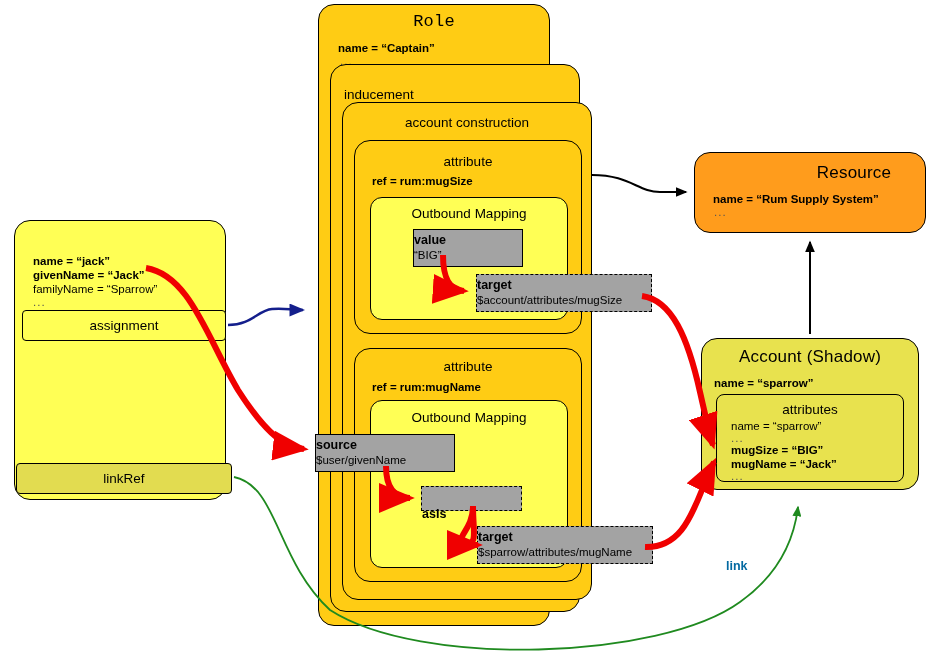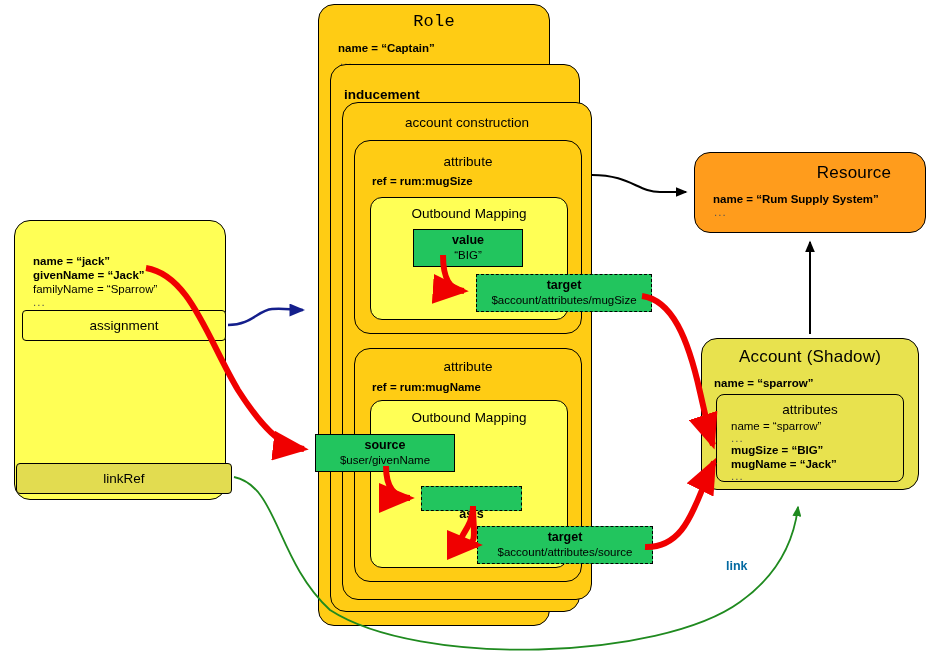--- a/index.html
+++ b/index.html
@@ -46,21 +46,20 @@
   .title-sm {
     position: absolute;
     left: 0; right: 0;
     text-align: center;
     font-size: 13.5px;
   }
   .title-left {
     position: absolute;
     text-align: left;
     font-size: 13.5px;
-    font-weight: bold;
   }
   .attr {
     position: absolute;
     font-size: 11.5px;
     font-weight: bold;
     white-space: nowrap;
   }
   .attr-plain {
     position: absolute;
     font-size: 11.5px;
@@ -69,22 +68,22 @@
   }
   .dots {
     position: absolute;
     font-size: 11.5px;
     color: #555;
     letter-spacing: 1px;
   }
   .chip {
     position: absolute;
     box-sizing: border-box;
-    text-align: center;
-    background: #22c55e;
+    text-align: left;
+    background: #a3a3a3;
     border: 1.4px solid #000;
     padding-top: 3px;
   }
   .chip.dashed { border: 1.4px dashed #000; }
   .chip .l1 {
     font-size: 12.5px;
     font-weight: bold;
     line-height: 15px;
     display: block;
   }
@@ -164,21 +163,21 @@
     <span class="l1">source</span>
     <span class="l2">$user/givenName</span>
   </div>
 
   <div class="chip dashed" style="left:421px; top:486px; width:101px; height:25px; padding-top:20px;">
     <span class="l1">asIs</span>
   </div>
 
   <div class="chip dashed" style="left:477px; top:526px; width:176px; height:38px;">
     <span class="l1">target</span>
-    <span class="l2">$account/attributes/source</span>
+    <span class="l2">$sparrow/attributes/mugName</span>
   </div>
 
   <div class="box rounded-lg fill-yellow" style="left:14px; top:220px; width:212px; height:280px;"></div>
   <div class="attr" style="left:33px; top:255px;">name = “jack”</div>
   <div class="attr" style="left:33px; top:269px;">givenName = “Jack”</div>
   <div class="attr-plain" style="left:33px; top:283px;">familyName = “Sparrow”</div>
   <div class="dots" style="left:33px; top:296px;">...</div>
 
   <div class="barbox fill-yellow" style="left:22px; top:310px; width:204px; height:31px;">
     <span>assignment</span>

